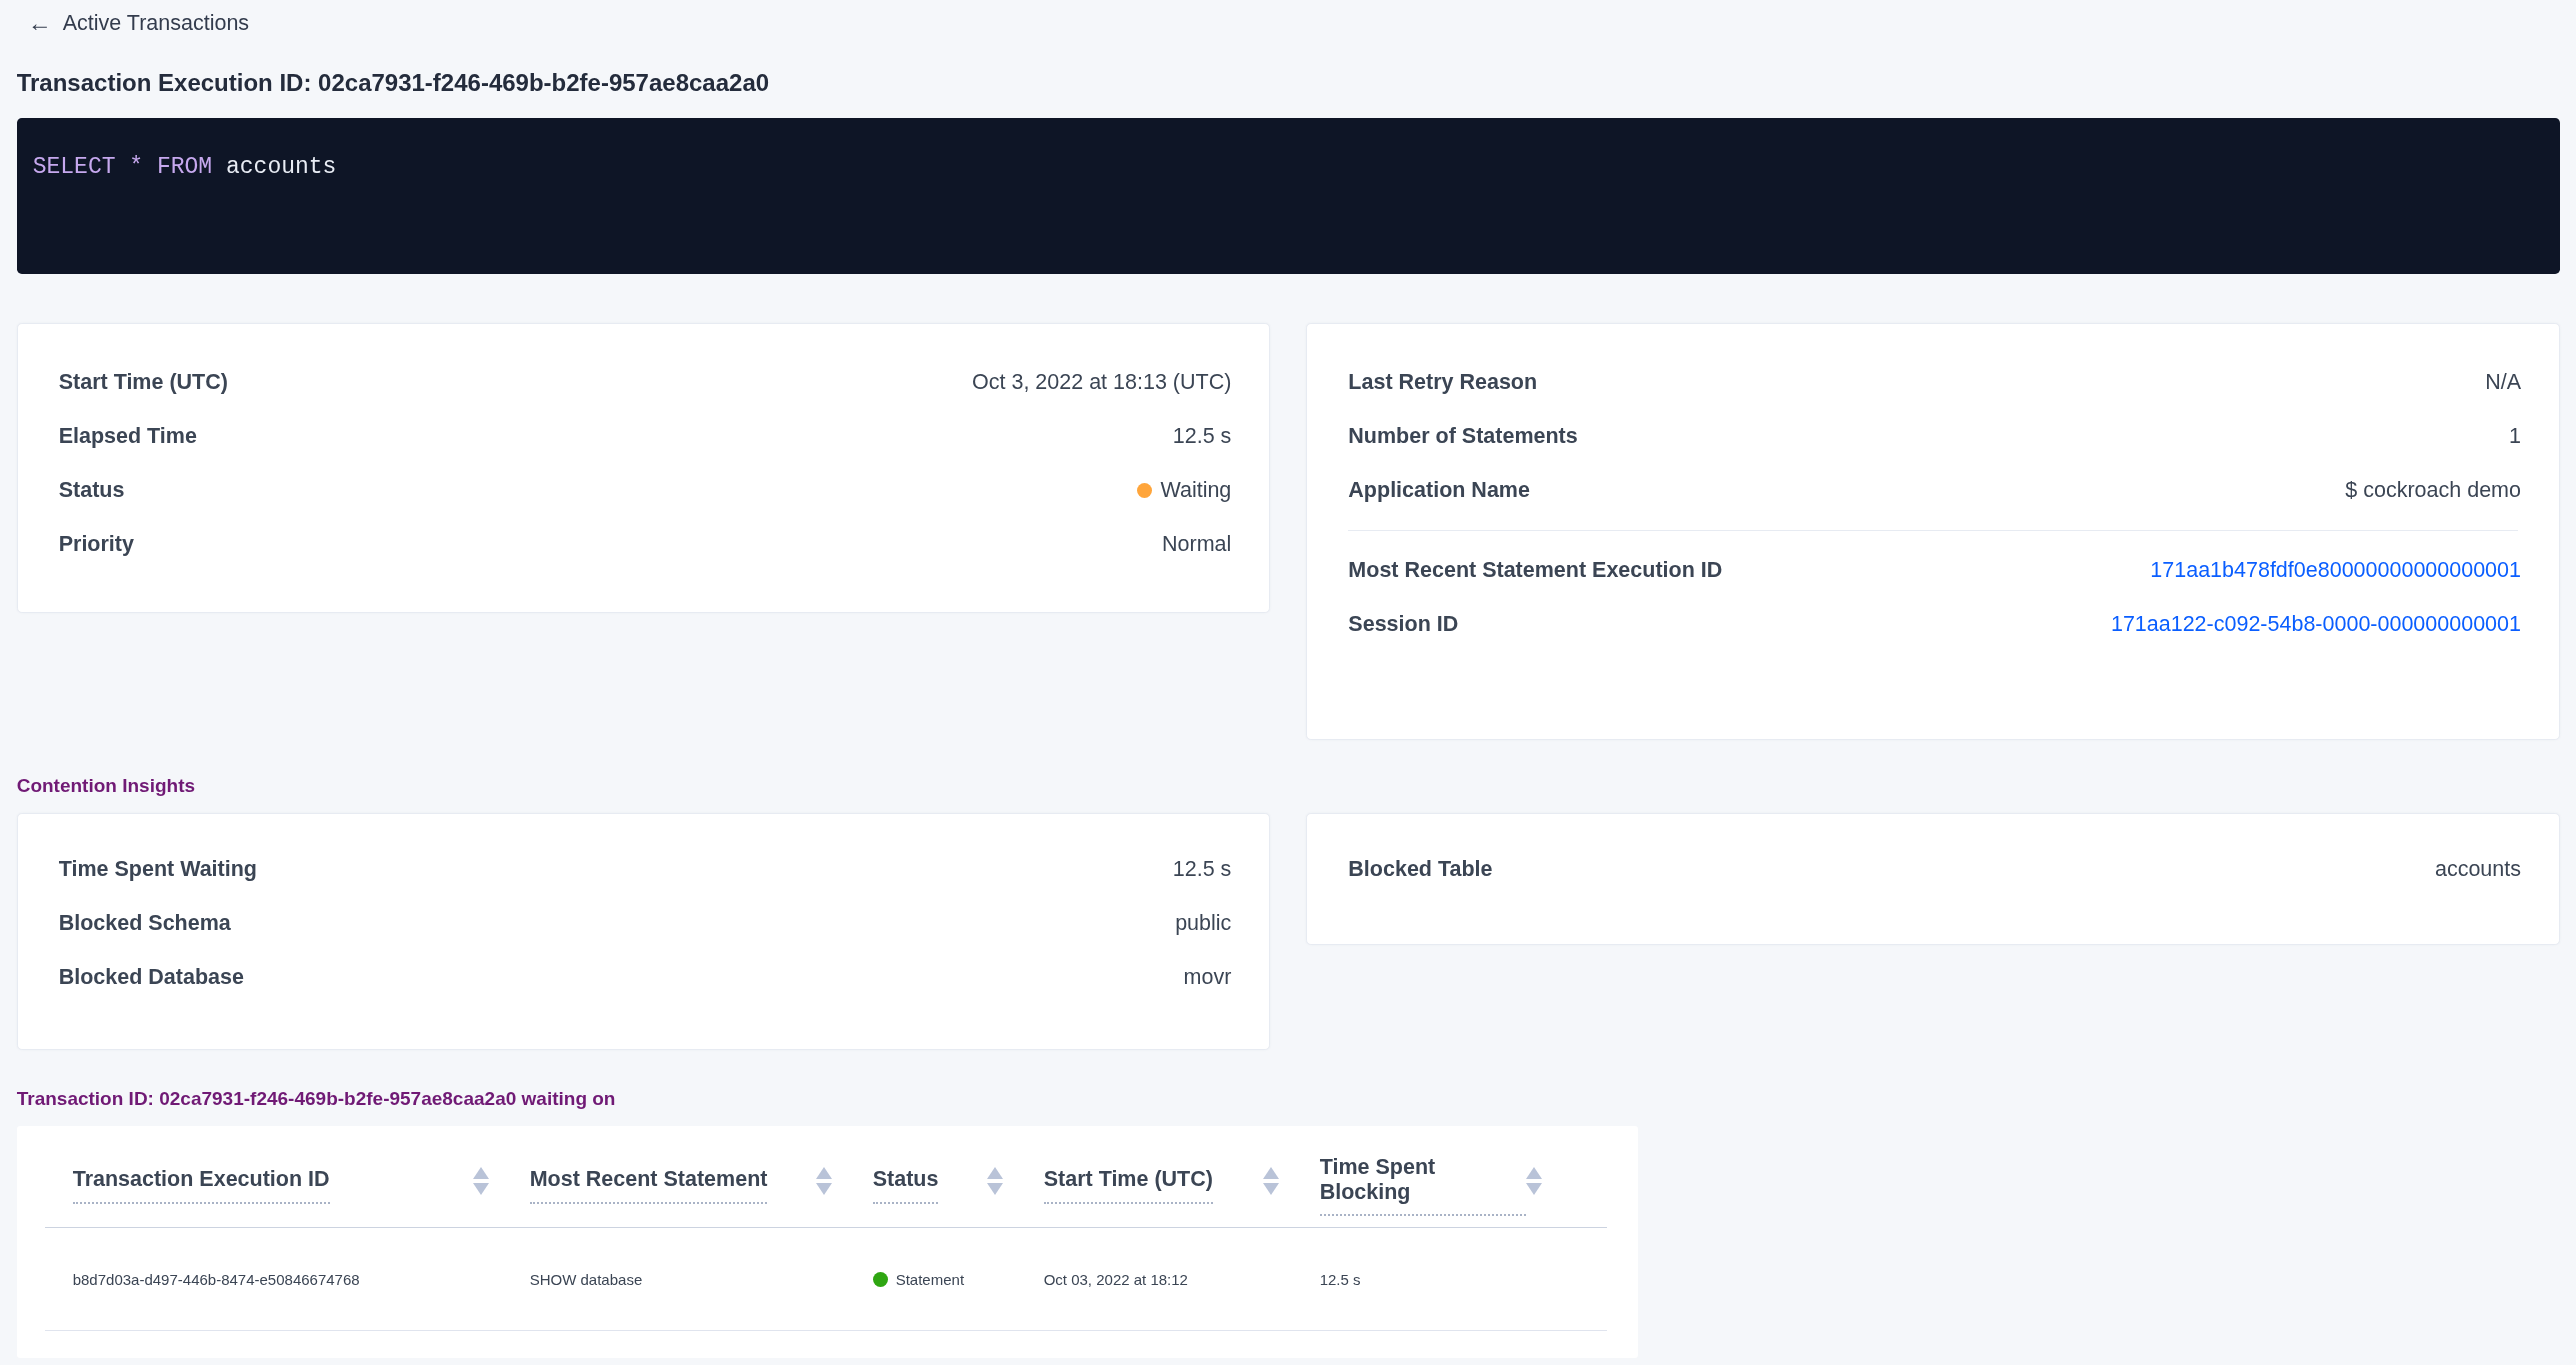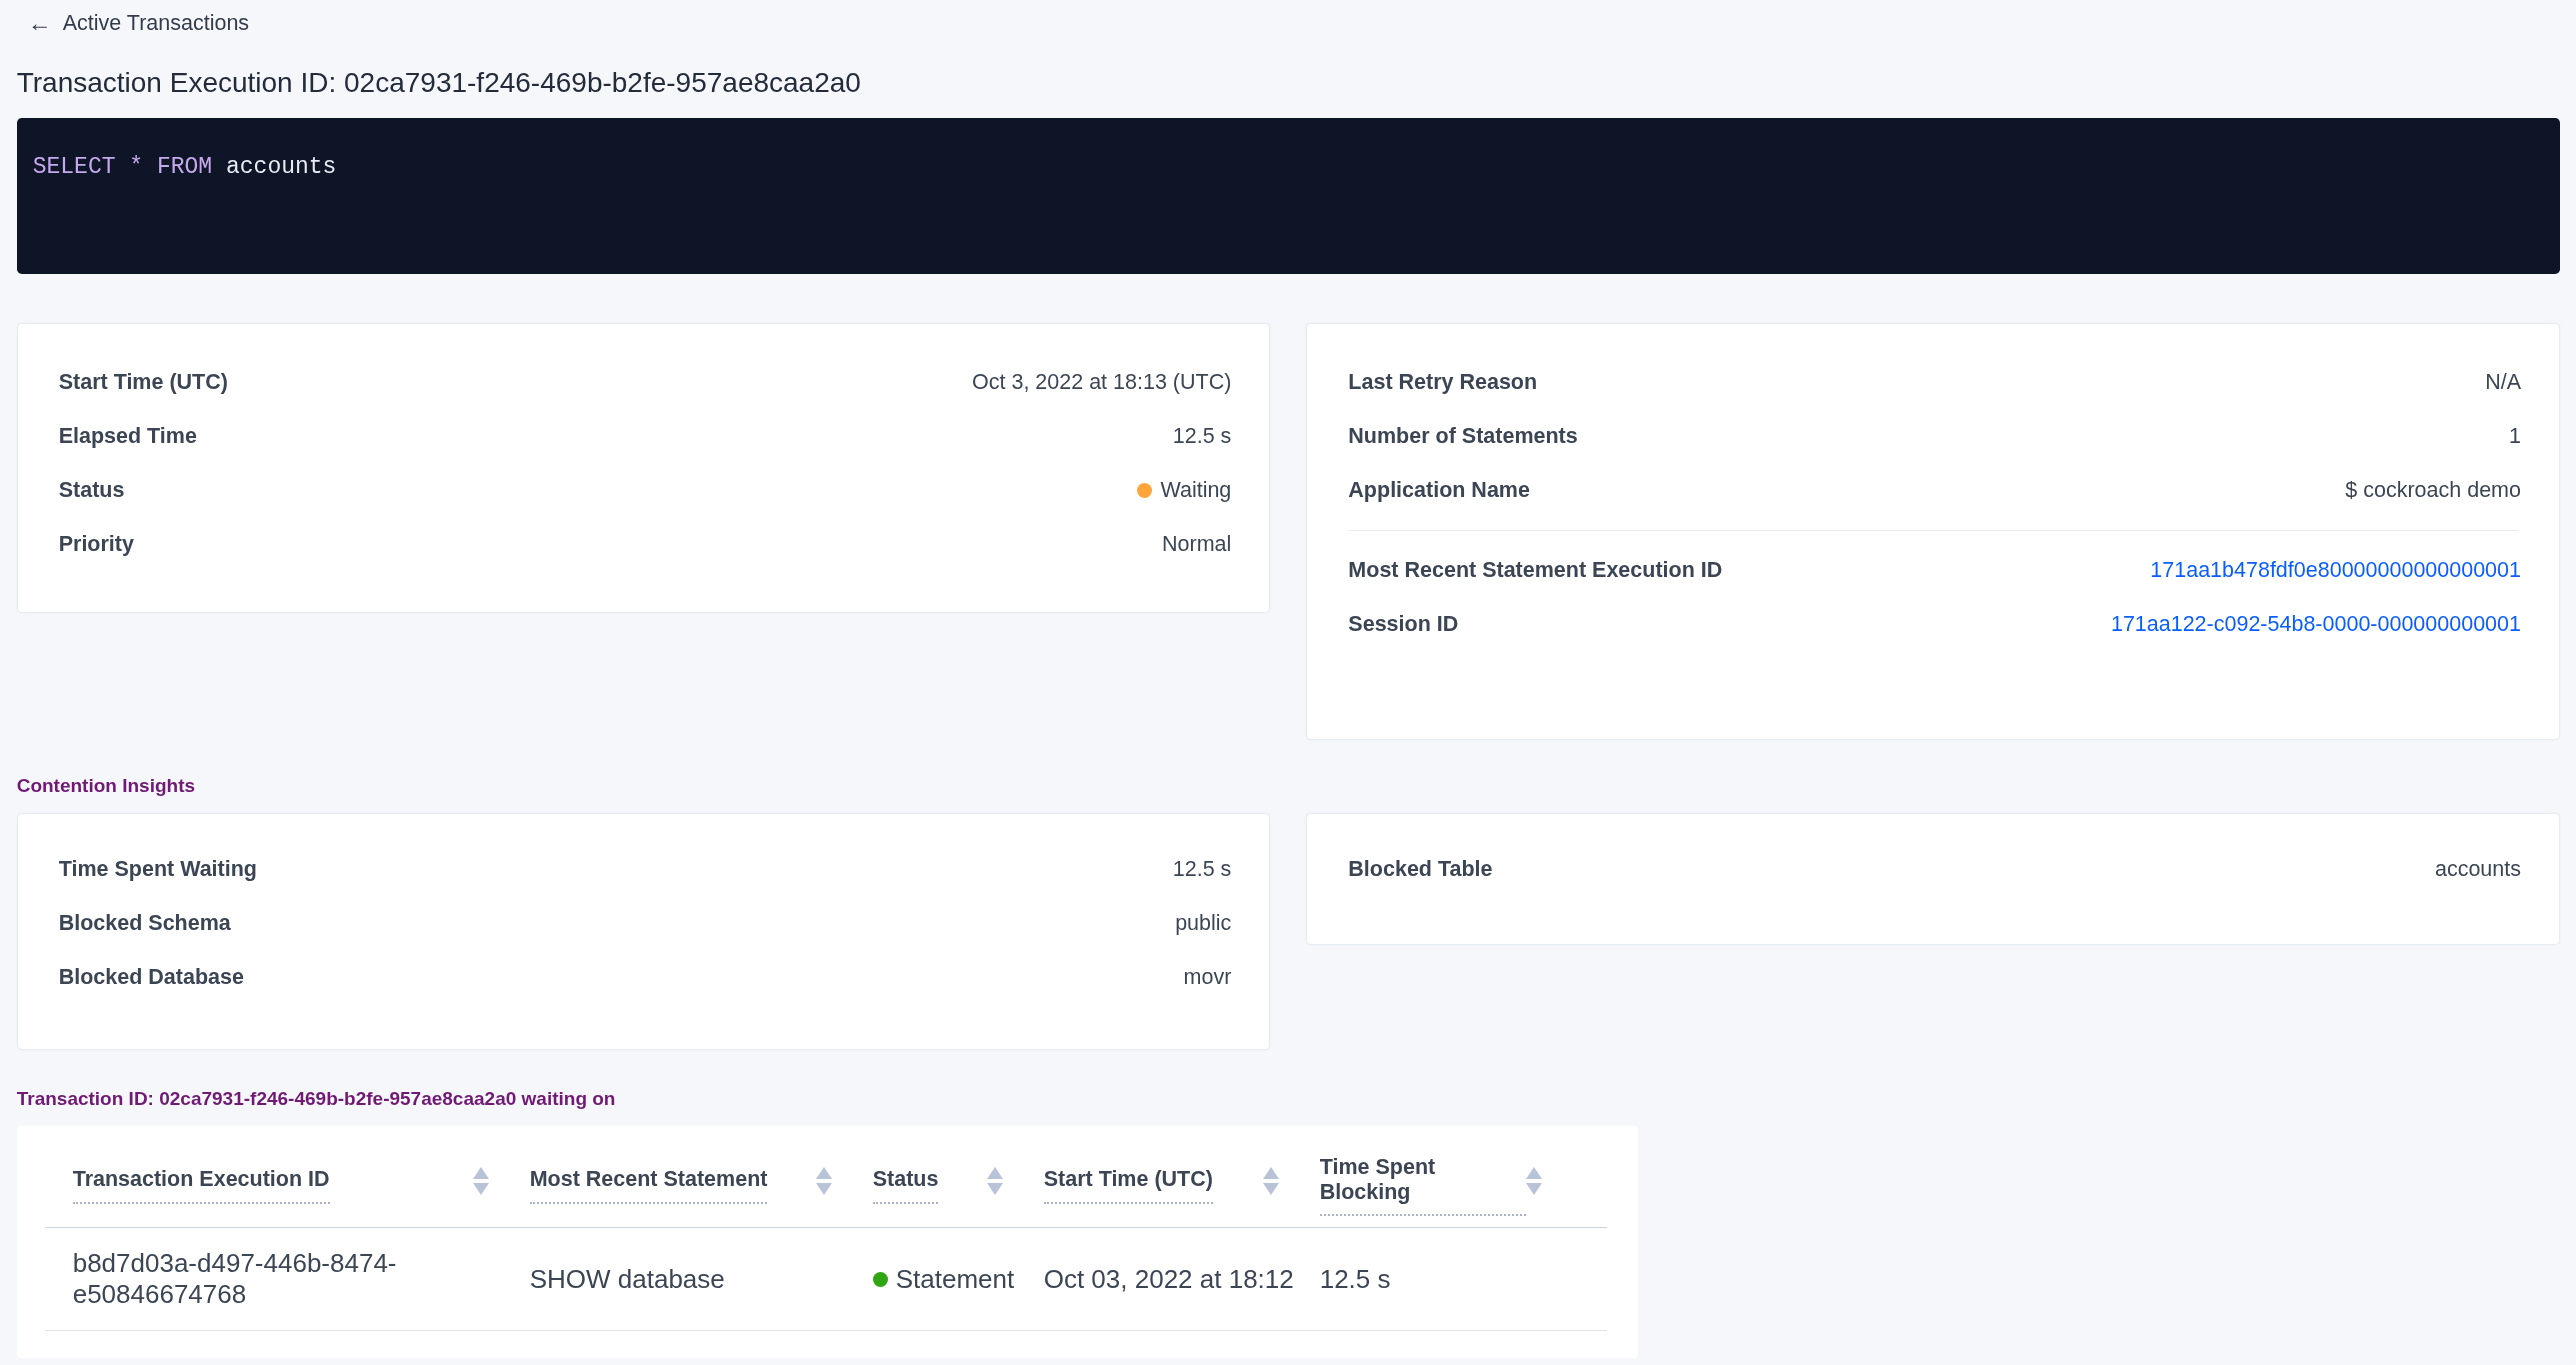--- a/index.html
+++ b/index.html
@@ -11,21 +11,21 @@
     overflow:hidden;
   }
   .page { padding:8px 16px 0 16.7px; }
 
   
   .crumb { margin-left:11px; display:flex; align-items:center; gap:11px; height:30px;
            font-size:21.5px; color:#333c4d; cursor:pointer; width:max-content; }
   .crumb .arrow { font-size:24px; line-height:24px; color:#333c4d; }
 
   
-  h1.title { margin:27px 0 0 0; font-size:28px; line-height:35px; font-weight:normal; color:#242c3c; }
+  h1.title { margin:27px 0 0 0; font-size:24px; line-height:35px; font-weight:bold; color:#242c3c; }
 
   
   .sqlbox { margin-top:17.5px; height:156px; background:#0e1526; border-radius:4.8px;
             padding:33px 0 0 16px; font-family:"Liberation Mono","DejaVu Sans Mono",monospace;
             font-size:23px; line-height:32px; }
   .sqlbox .kw { color:#c6a8ee; }
   .sqlbox .ident { color:#e8ecf4; }
 
   
   .cards-row { display:flex; gap:36px; align-items:flex-start; }
@@ -57,21 +57,21 @@
   .tx-head { display:grid; grid-template-columns:457px 343px 171px 276px 263px;
              padding:29px 0 0 56px; }
   .th { display:flex; justify-content:space-between; align-items:center; padding-right:41px;
         font-size:21.5px; font-weight:bold; color:#3b4554; cursor:pointer; }
   .th-text { border-bottom:2.4px dotted #a9b3c6; padding-bottom:9.5px; }
   .sort { display:flex; flex-direction:column; gap:4px; margin-bottom:8px; }
   .sort .up   { width:0; height:0; border-left:8px solid transparent; border-right:8px solid transparent; border-bottom:12px solid #b9c3d8; }
   .sort .down { width:0; height:0; border-left:8px solid transparent; border-right:8px solid transparent; border-top:12px solid #b9c3d8; }
   .head-rule { border:none; border-top:1.6px solid #ccd3e0; margin:11px 31px 0 28px; }
   .tx-row { display:grid; grid-template-columns:457px 343px 171px 276px 263px;
-            padding-left:56px; height:102px; align-items:center; font-size:26px; color:#3b4554; }
+            padding-left:56px; height:102px; align-items:center; font-size:15px; color:#3b4554; }
   .cell-status { display:flex; align-items:center; gap:8px; }
   .row-rule { border:none; border-top:1.6px solid #e0e4ee; margin:0 31px 0 28px; }
 </style>
 </head>
 <body>
 
 <div class="page">
 
   <div class="crumb">
     <span class="arrow">←</span>

